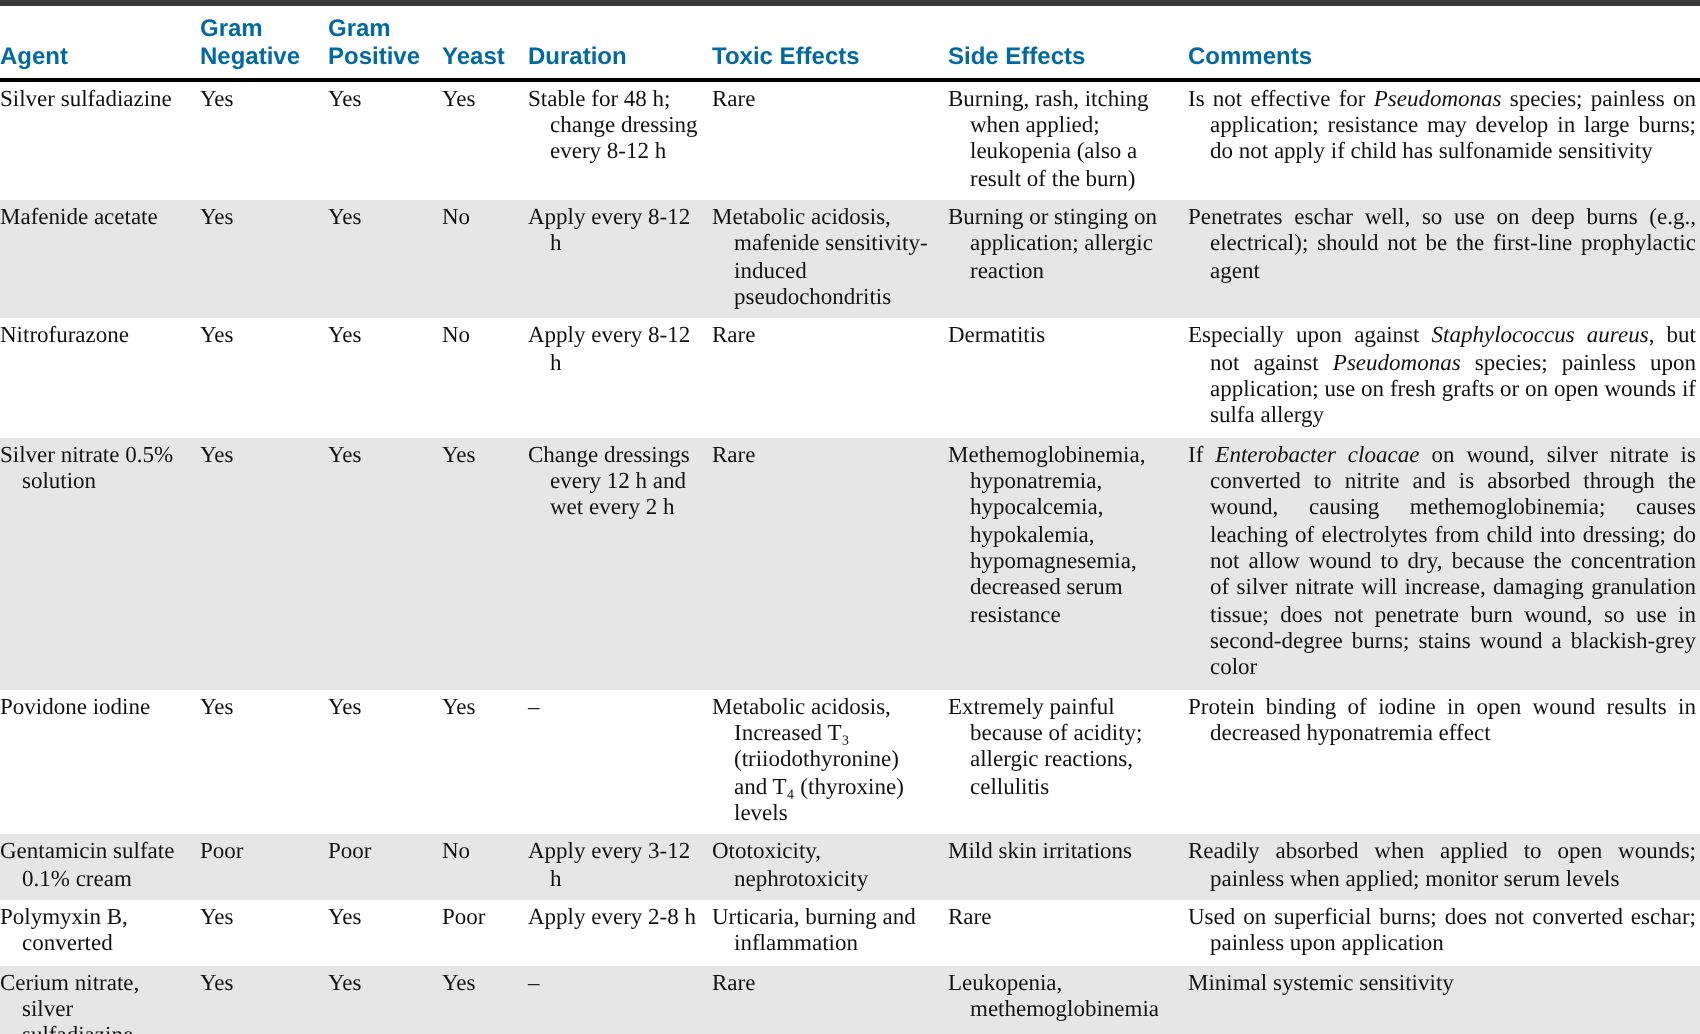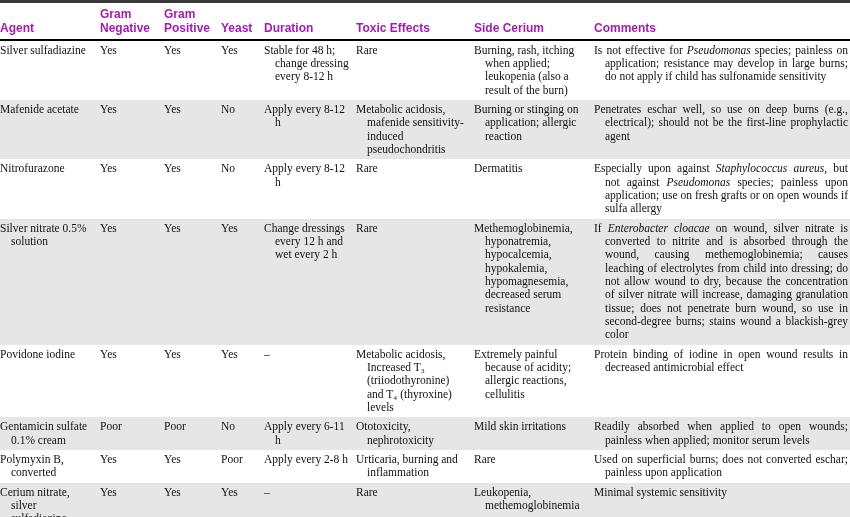--- a/index.html
+++ b/index.html
@@ -22,21 +22,21 @@
   }
   thead th {
     font-family: "Liberation Sans", sans-serif;
     font-weight: bold;
     font-size: 12px;
     line-height: 1.2;
     text-align: left;
     vertical-align: bottom;
     padding: 4px 4px 3px 0;
     border-bottom: 2px solid #000;
-    color: #a21caf;
+    color: #0369a1;
   }
   tbody td {
     vertical-align: top;
     padding: 3px 6px 3px 0;
     line-height: 1.16;
   }
   tbody tr.shaded {
     background: var(--row-shade, #e6e6e6);
     margin-left: 36px;
   }
@@ -66,21 +66,21 @@
         <col style="width:256px">
     </colgroup>
     <thead>
       <tr>
         <th>Agent</th>
         <th>Gram Negative</th>
         <th>Gram Positive</th>
         <th>Yeast</th>
         <th>Duration</th>
         <th>Toxic Effects</th>
-        <th>Side Cerium</th>
+        <th>Side Effects</th>
         <th>Comments</th>
       </tr>
     </thead>
     <tbody>
         <tr>
     <td class="cell-agent">
             <span class="hang">Silver sulfadiazine</span>
           </td>
     <td class="cell-gram-negative">
             <span class="hang">Yes</span>
@@ -198,38 +198,38 @@
     <td class="cell-duration">
             <span class="hang">–</span>
           </td>
     <td class="cell-toxic-effects">
             <span class="hang">Metabolic acidosis, Increased T₃ (triiodothyronine) and T₄ (thyroxine) levels</span>
           </td>
     <td class="cell-side-effects">
             <span class="hang">Extremely painful because of acidity; allergic reactions, cellulitis</span>
           </td>
     <td class="cell-comments">
-            <span class="hang"><span>Protein binding of iodine in open wound results in decreased antimicrobial effect</span></span>
+            <span class="hang"><span>Protein binding of iodine in open wound results in decreased hyponatremia effect</span></span>
           </td>
   </tr>
         <tr class="shaded">
     <td class="cell-agent">
             <span class="hang">Gentamicin sulfate 0.1% cream</span>
           </td>
     <td class="cell-gram-negative">
             <span class="hang">Poor</span>
           </td>
     <td class="cell-gram-positive">
             <span class="hang">Poor</span>
           </td>
     <td class="cell-yeast">
             <span class="hang">No</span>
           </td>
     <td class="cell-duration">
-            <span class="hang">Apply every 6-11 h</span>
+            <span class="hang">Apply every 3-12 h</span>
           </td>
     <td class="cell-toxic-effects">
             <span class="hang">Ototoxicity, nephrotoxicity</span>
           </td>
     <td class="cell-side-effects">
             <span class="hang">Mild skin irritations</span>
           </td>
     <td class="cell-comments">
             <span class="hang"><span>Readily absorbed when applied to open wounds; painless when applied; monitor serum levels</span></span>
           </td>

